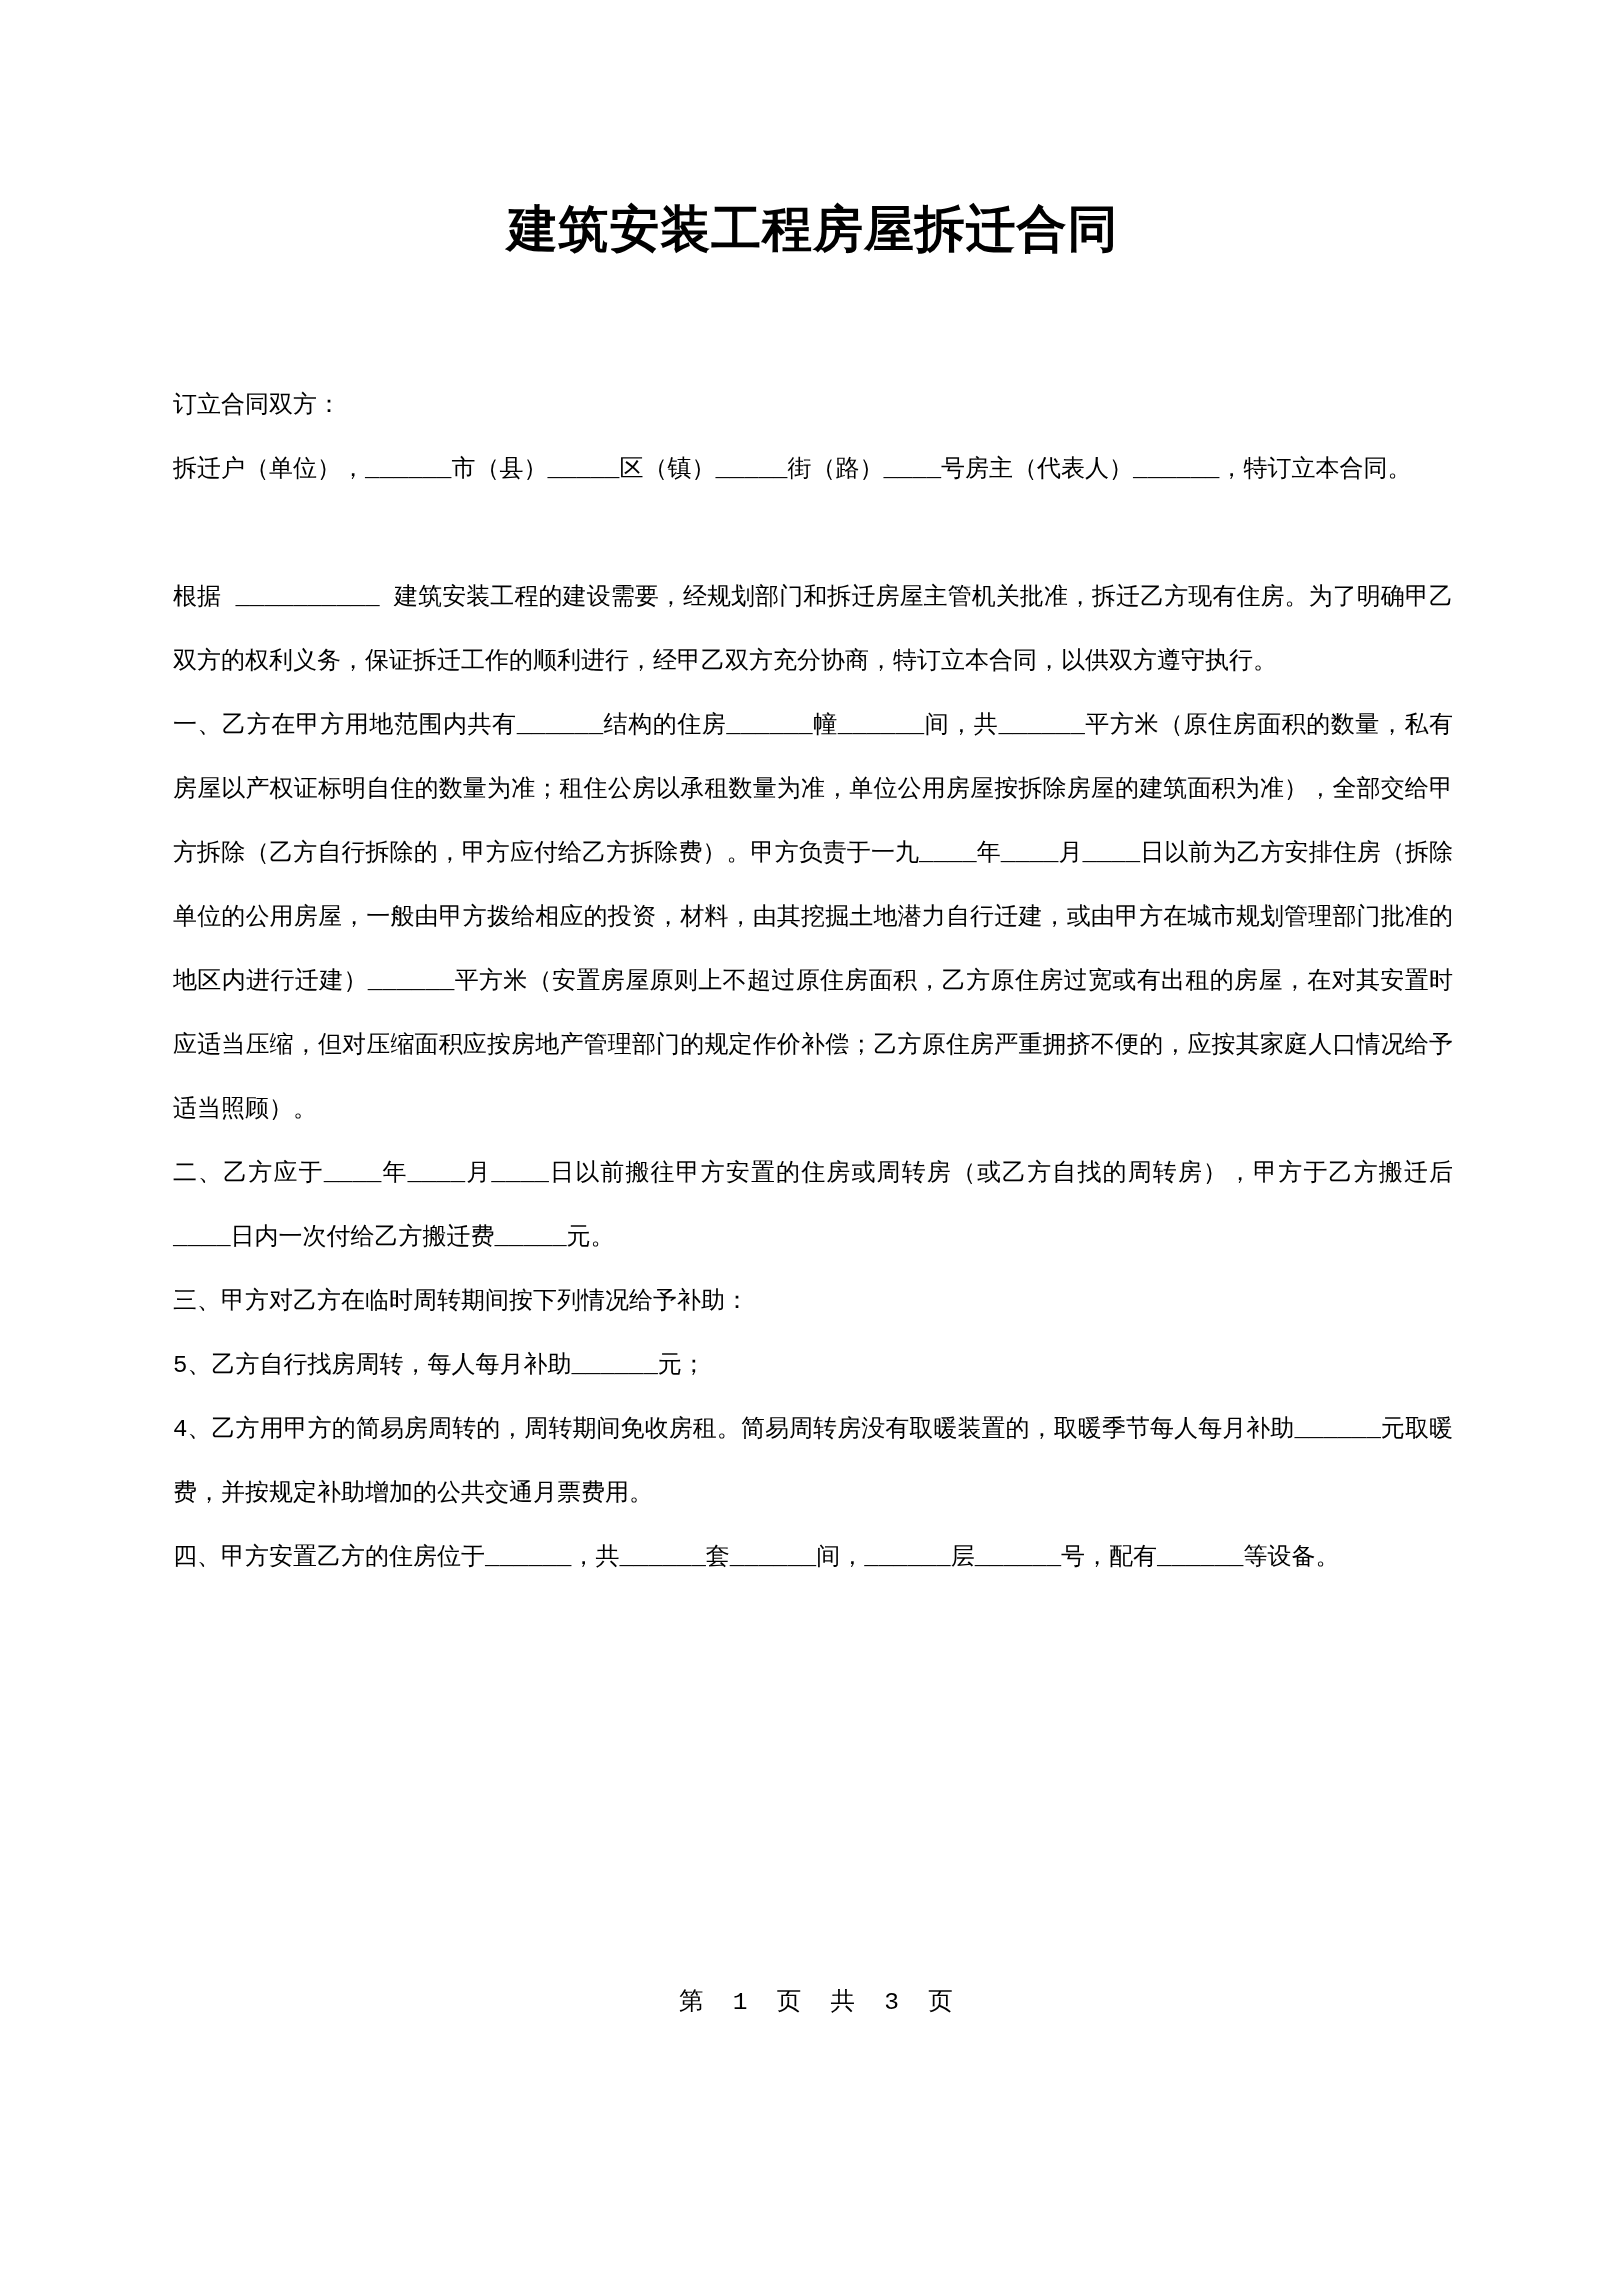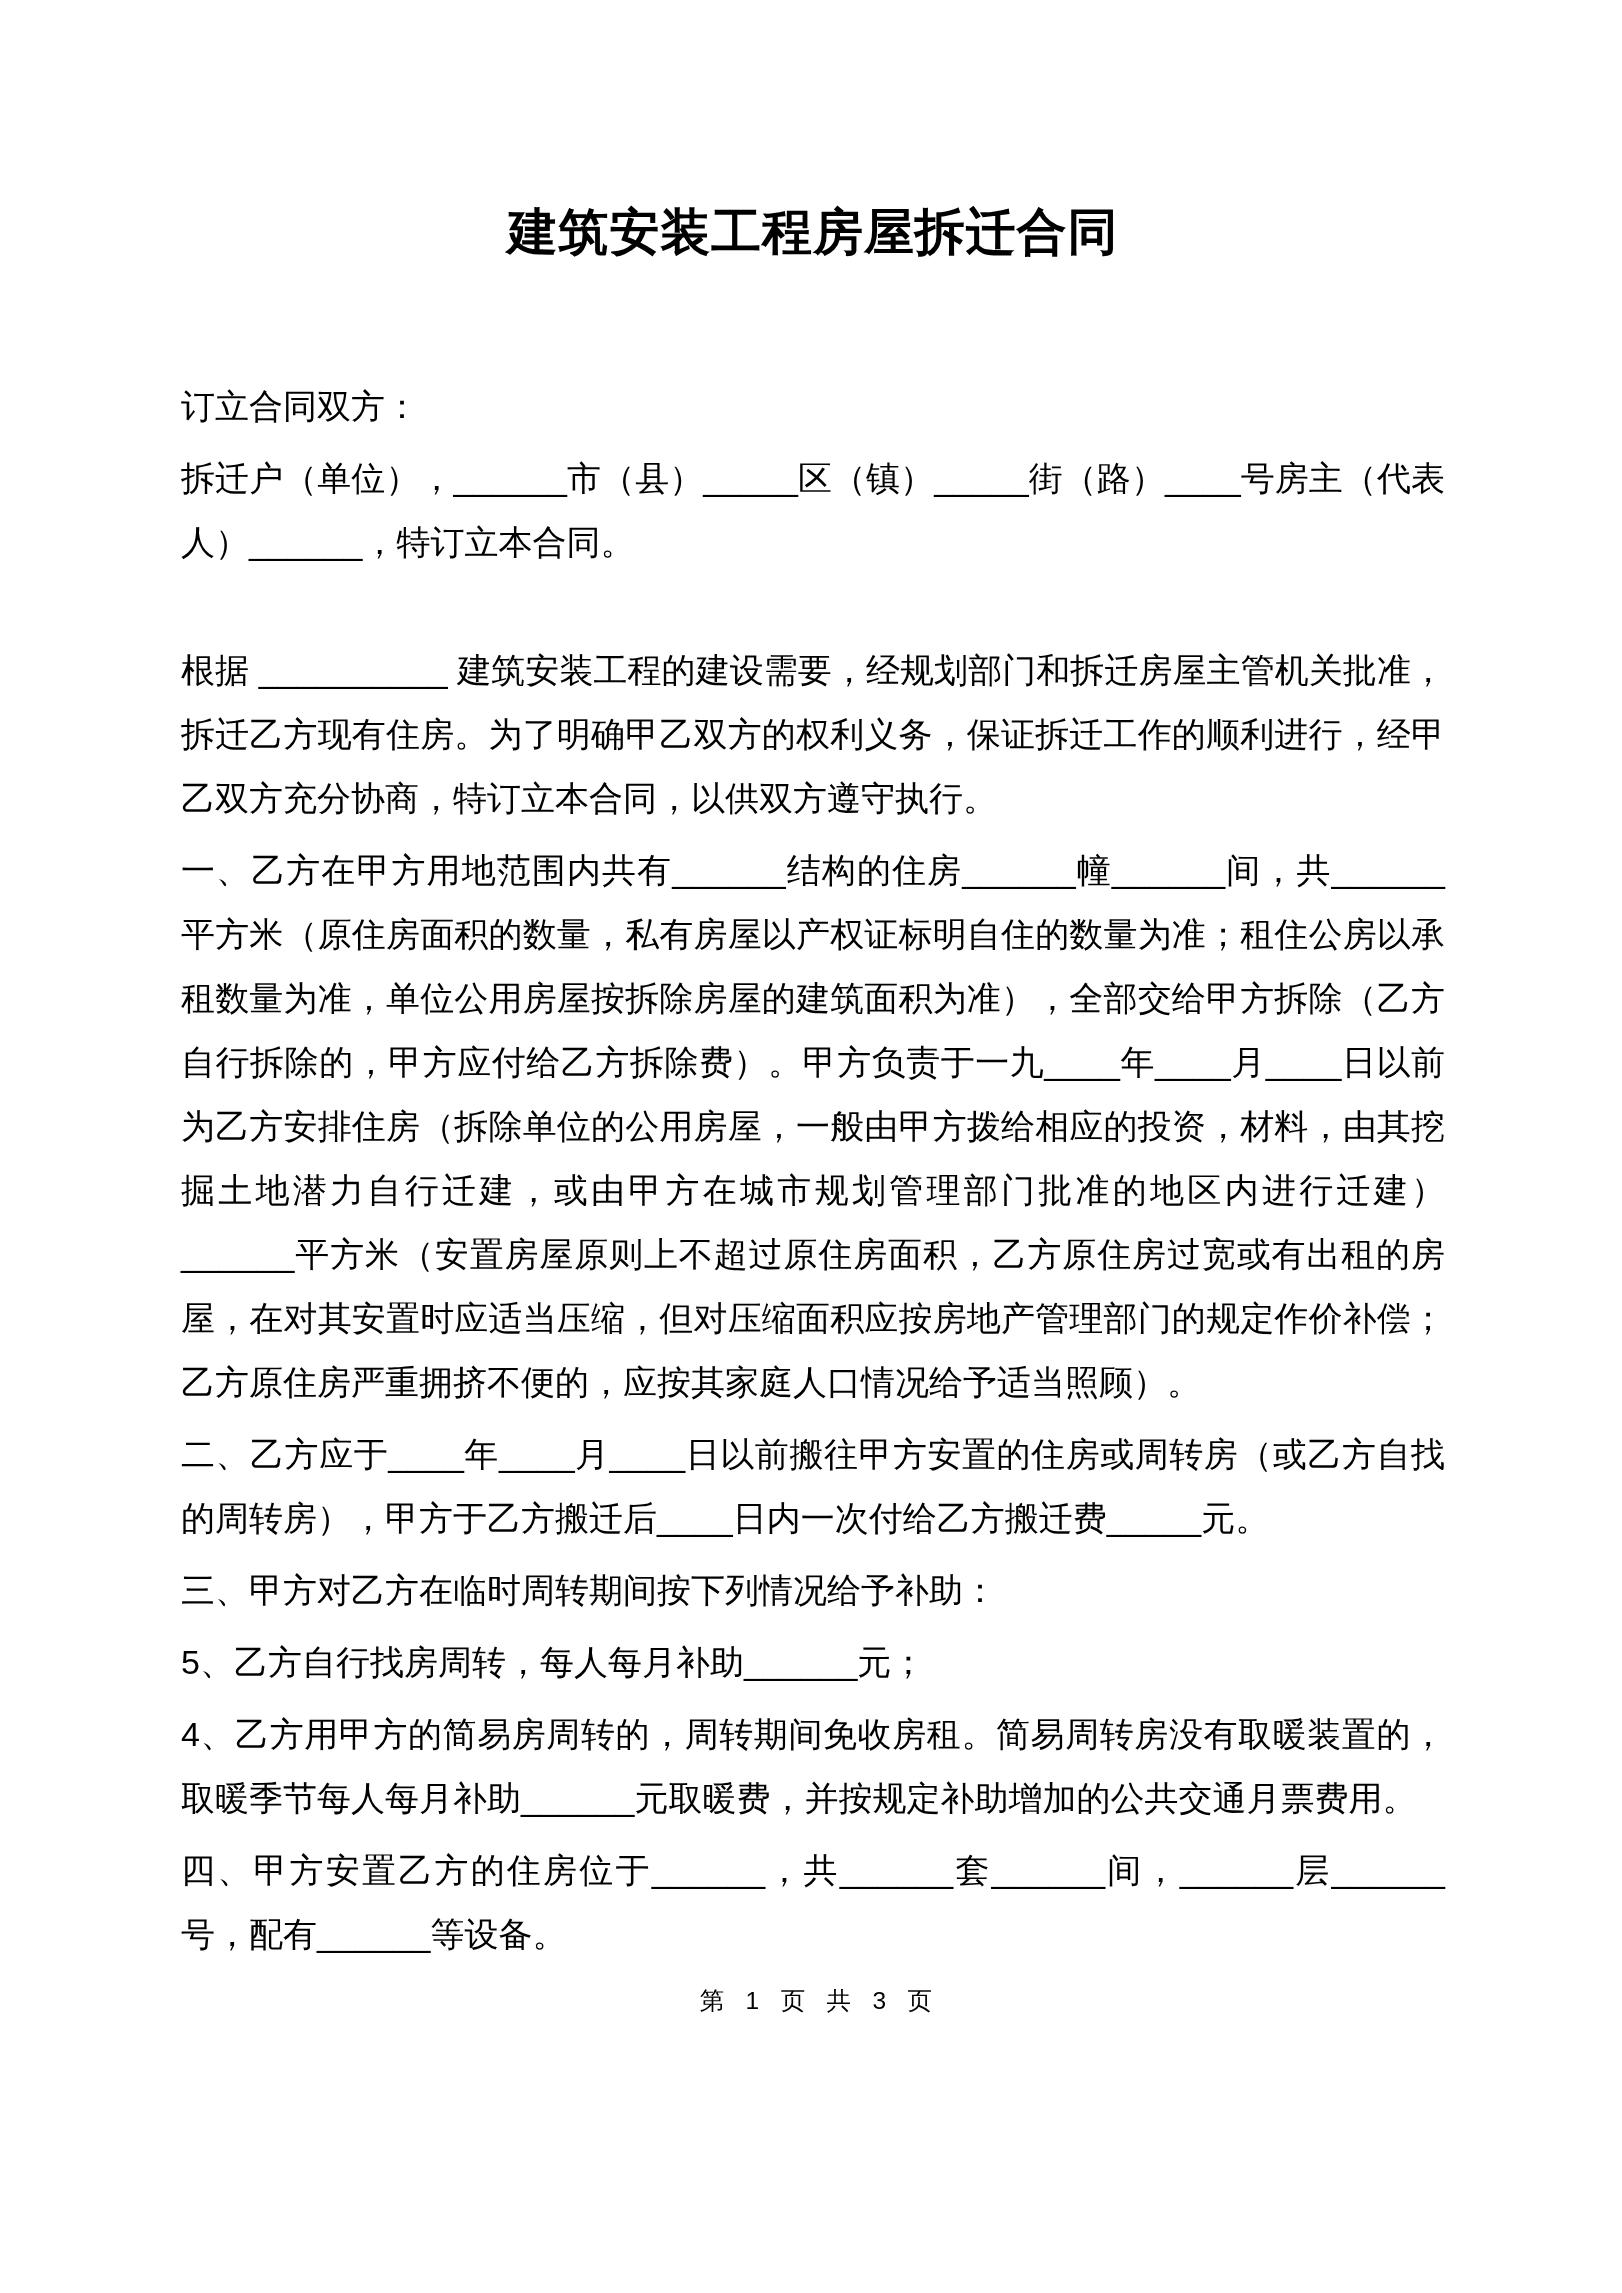--- a/index.html
+++ b/index.html
@@ -7,35 +7,35 @@
     padding: 0;
     background: #ffffff;
   }
   .page {
     position: relative;
     width: 1623px;
     height: 2144px;
     box-sizing: border-box;
     background: #ffffff;
     color: #000000;
-    font-family: Liberation Sans, sans-serif;
+    font-family: Liberation Mono, monospace;
     padding: 205px 170px 4px 173px;
     overflow: hidden;
   }
   .doc-title {
     margin: 0 0 114px 0;
     font-size: 50px;
     line-height: 55px;
     font-weight: bold;
     text-align: center;
     letter-spacing: 0.9px;
   }
   .content p {
-    margin: 8px;
-    font-size: 34px;
+    margin: 0;
+    font-size: 24px;
     line-height: 64px;
     text-align: justify;
     word-wrap: break-word;
   }
   .content p.space-before {
     margin-top: 64px;
   }
   .page-footer {
     position: absolute;
     left: 8px;

